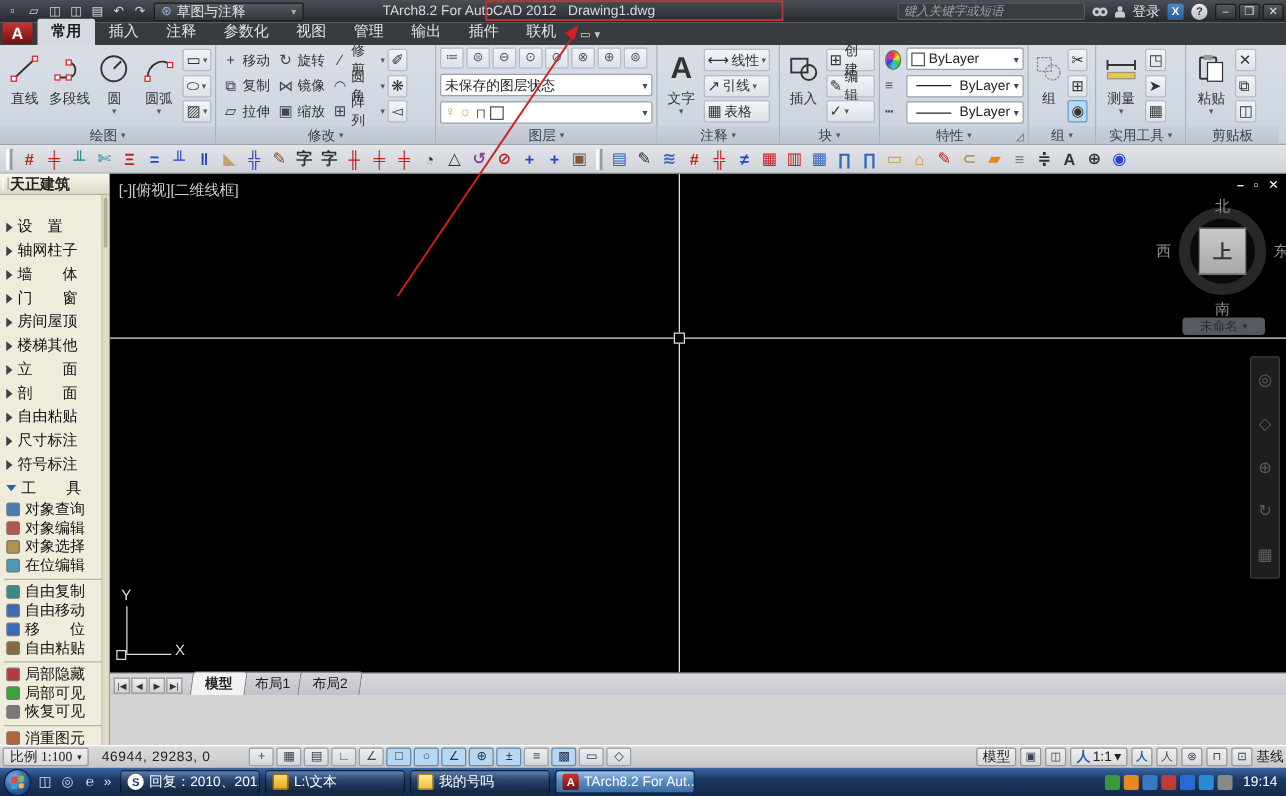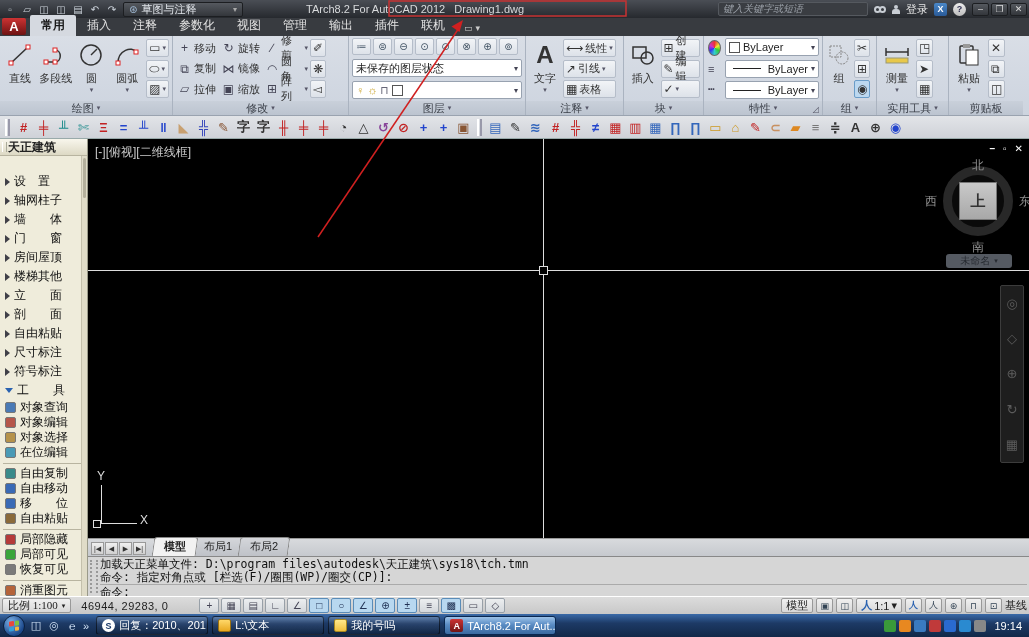--- a/index.html
+++ b/index.html
@@ -880,28 +880,20 @@
           <span>▶|</span>
         </div>
         <div style="display:flex;align-items:flex-end;padding-left:4px;">
 
         <div class="ltab active"><span class="t">模型</span></div>
             <div class="ltab"><span class="t">布局1</span></div>
             <div class="ltab"><span class="t">布局2</span></div>
           </div>
       </div>
 
-      <div class="cmdwin">
-        <div class="cmdhist">
-
-        <div class="cmdline">加载天正菜单文件: D:\program files\autodesk\天正建筑\sys18\tch.tmn</div>
-            <div class="cmdline">命令: 指定对角点或 [栏选(F)/圈围(WP)/圈交(CP)]:</div>
-          </div>
-        <div class="cmdprompt">命令:</div>
-      </div>
     </div>
   </div>
 
   <div class="statusbar">
     <div class="scalebtn">
       <span>比例 1:100</span>
       <span class="dd">▾</span>
     </div>
     <span class="coords">46944, 29283, 0</span>
     <div class="toggles">

